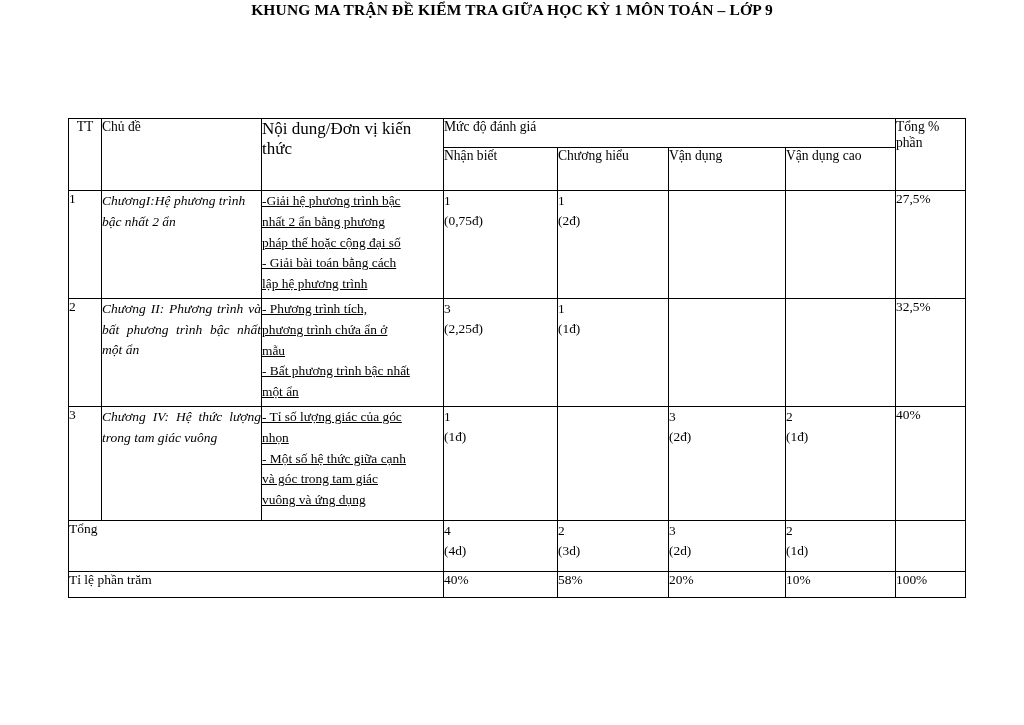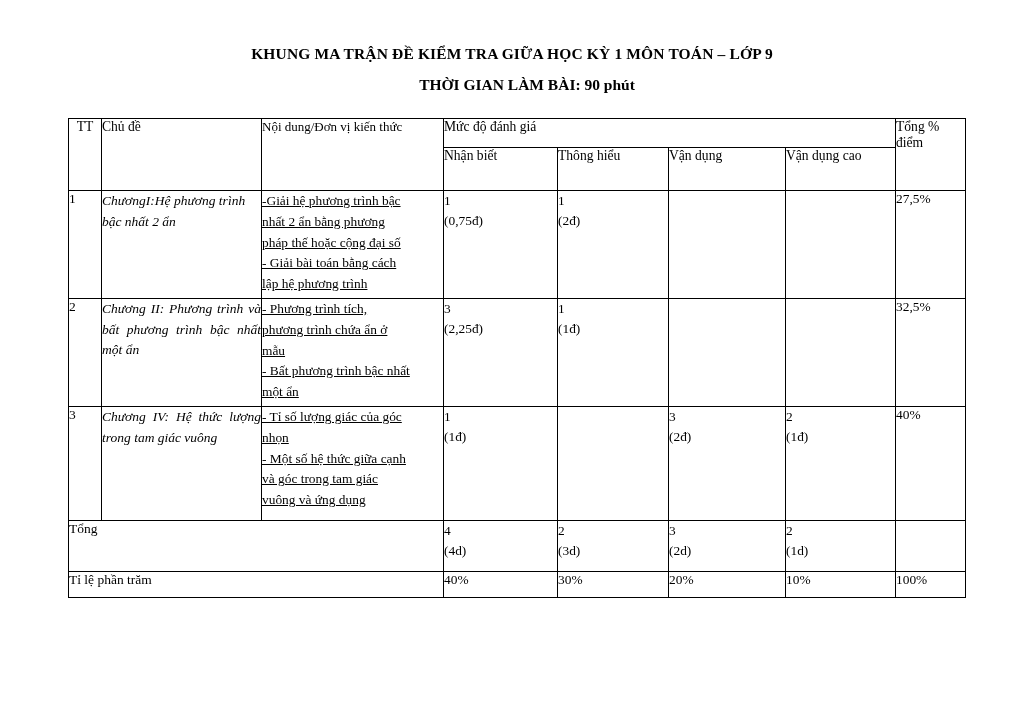--- a/index.html
+++ b/index.html
@@ -17,21 +17,20 @@
   }
   .page {
     position: relative;
     width: 1024px;
     height: 725px;
     box-sizing: border-box;
   }
 
   
   .title-block {
-    padding-top: 44px;
     text-align: center;
   }
   .doc-title {
     font-size: 15.5px;
     font-weight: bold;
     letter-spacing: 0.15px;
     line-height: 1.35;
   }
   .doc-subtitle {
     font-size: 15.5px;
@@ -87,21 +86,21 @@
   }
   .hdr-tong {
     font-weight: bold;
     font-size: 13.6px;
     vertical-align: middle;
     text-align: center;
     padding: 3px 4px;
   }
   .hdr-noidung {
     font-weight: bold;
-    font-size: 13px;
+    font-size: 17px;
     vertical-align: middle;
     padding: 3px 6px;
     text-align: justify;
     text-align-last: left;
   }
 
   
   .tt-cell {
     text-align: center;
     vertical-align: middle;
@@ -178,21 +177,20 @@
     display: block;
   }
 </style>
 </head>
 <body>
 
 <div class="page">
 
   <div class="title-block">
     <div class="doc-title">KHUNG MA TRẬN ĐỀ KIỂM TRA GIỮA HỌC KỲ 1 MÔN TOÁN – LỚP 9</div>
-    <div class="doc-subtitle">THỜI GIAN LÀM BÀI: 90 phút</div>
   </div>
 
   <div class="table-wrap">
     <table class="matrix">
       <colgroup>
         <col style="width:33px">
         <col style="width:160px">
         <col style="width:182px">
         <col style="width:114px">
         <col style="width:111px">
@@ -200,25 +198,25 @@
         <col style="width:110px">
         <col style="width:70px">
       </colgroup>
 
       <thead>
         <tr>
           <td class="hdr" rowspan="2" style="text-align:center">TT</td>
           <td class="hdr" rowspan="2">Chủ đề</td>
           <td class="hdr-noidung" rowspan="2">Nội dung/Đơn vị kiến thức</td>
           <td class="hdr-muc" colspan="4">Mức độ đánh giá</td>
-          <td class="hdr-tong" rowspan="2">Tổng % điểm</td>
+          <td class="hdr-tong" rowspan="2">Tổng % phần</td>
         </tr>
         <tr>
           <td class="hdr-sub">Nhận biết</td>
-          <td class="hdr-sub">Thông hiểu</td>
+          <td class="hdr-sub">Chương hiểu</td>
           <td class="hdr-sub">Vận dụng</td>
           <td class="hdr-sub">Vận dụng cao</td>
         </tr>
       </thead>
 
       <tbody>
 
         <tr style="height:108px">
           <td class="tt-cell">1</td>
           <td class="topic-cell">ChươngI:Hệ phương trình bậc nhất 2 ẩn</td>
@@ -305,21 +303,21 @@
           <td class="total-num">
             <span class="sub">2</span>
             <span class="sub">(1d)</span>
           </td>
           <td class="total-num"></td>
         </tr>
 
         <tr style="height:26px">
           <td class="ratio-label" colspan="3">Tỉ lệ phần trăm</td>
           <td class="ratio-num">40%</td>
-          <td class="ratio-num">30%</td>
+          <td class="ratio-num">58%</td>
           <td class="ratio-num">20%</td>
           <td class="ratio-num">10%</td>
           <td class="ratio-num">100%</td>
         </tr>
 
       </tbody>
     </table>
   </div>
 
 </div>

